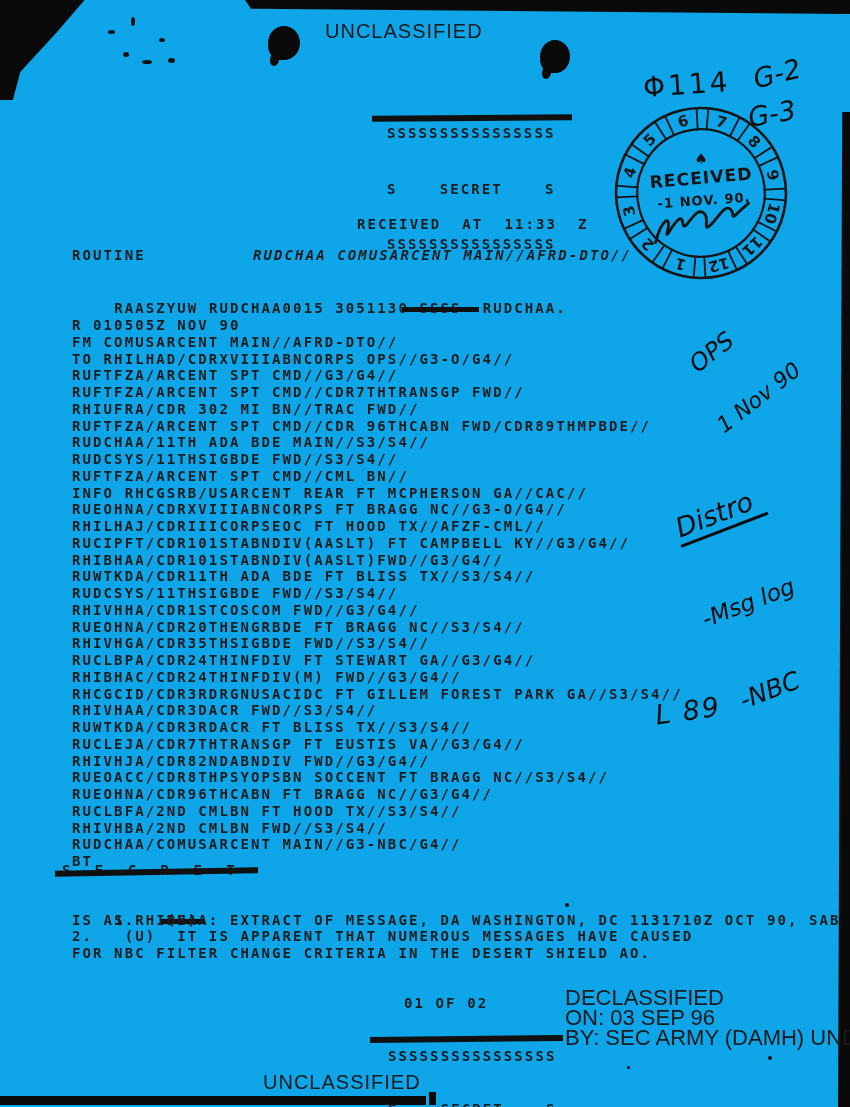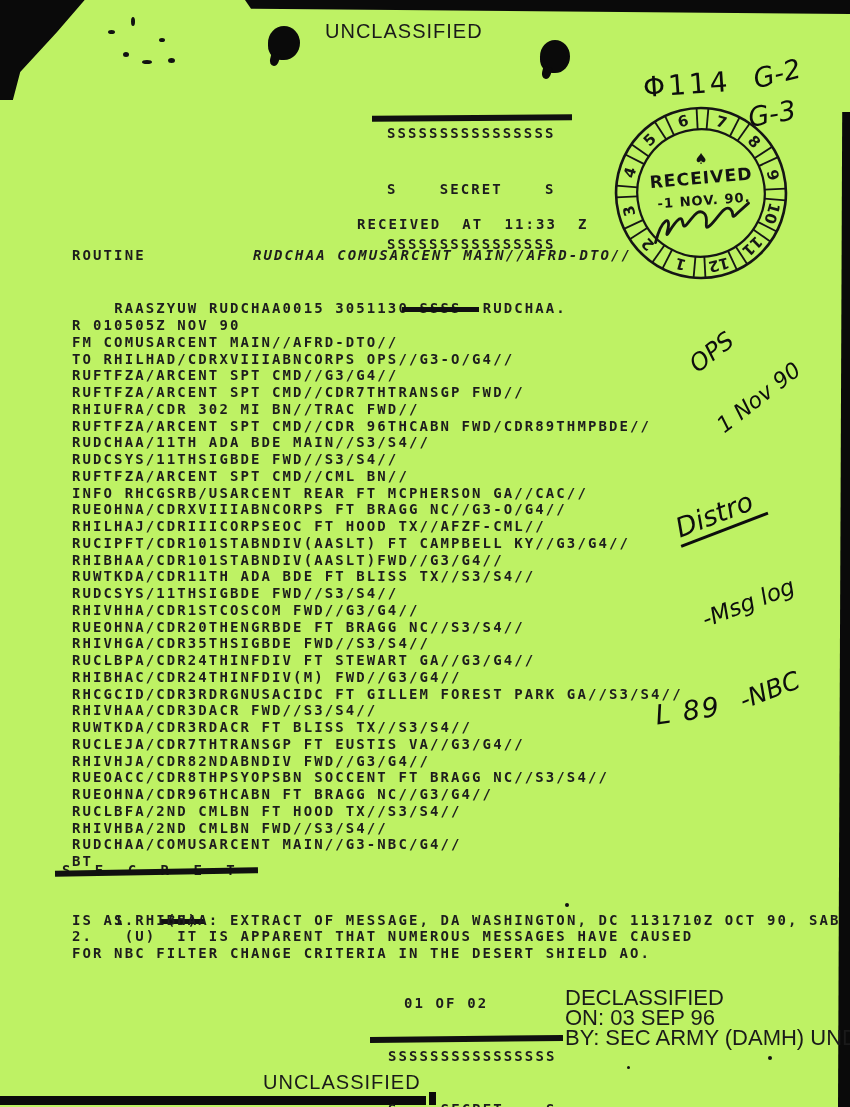--- a/index.html
+++ b/index.html
@@ -1,16 +1,16 @@
 <!DOCTYPE html>
 <html><head>
 <meta charset="utf-8">
 <style>
   html,body{margin:0;padding:0;background:#888;}
-  .page{position:relative;width:850px;height:1107px;background:#bef264;overflow:hidden;
+  .page{position:relative;width:850px;height:1107px;background:#0ea5e9;overflow:hidden;
         font-family:"DejaVu Sans Mono",monospace;color:#1b1b1b;}
   .abs{position:absolute;white-space:pre;}
   .mono{font-family:"DejaVu Sans Mono",monospace;font-weight:bold;font-size:14px;letter-spacing:2.1px;color:#1d1d1d;}
   .sans{font-family:"Liberation Sans","DejaVu Sans",sans-serif;color:#1a1a1a;}
   .lines{line-height:16.75px;}
   .strike-bar{position:absolute;background:#101010;}
   .struck{position:relative;}
   .struck::after{content:"";position:absolute;left:-7px;right:-7px;top:45%;height:5px;background:#101010;}
   .hw{font-family:"DejaVu Sans",sans-serif;font-style:italic;color:#0d0d0d;}
   .dot{position:absolute;background:#111;border-radius:50%;}

